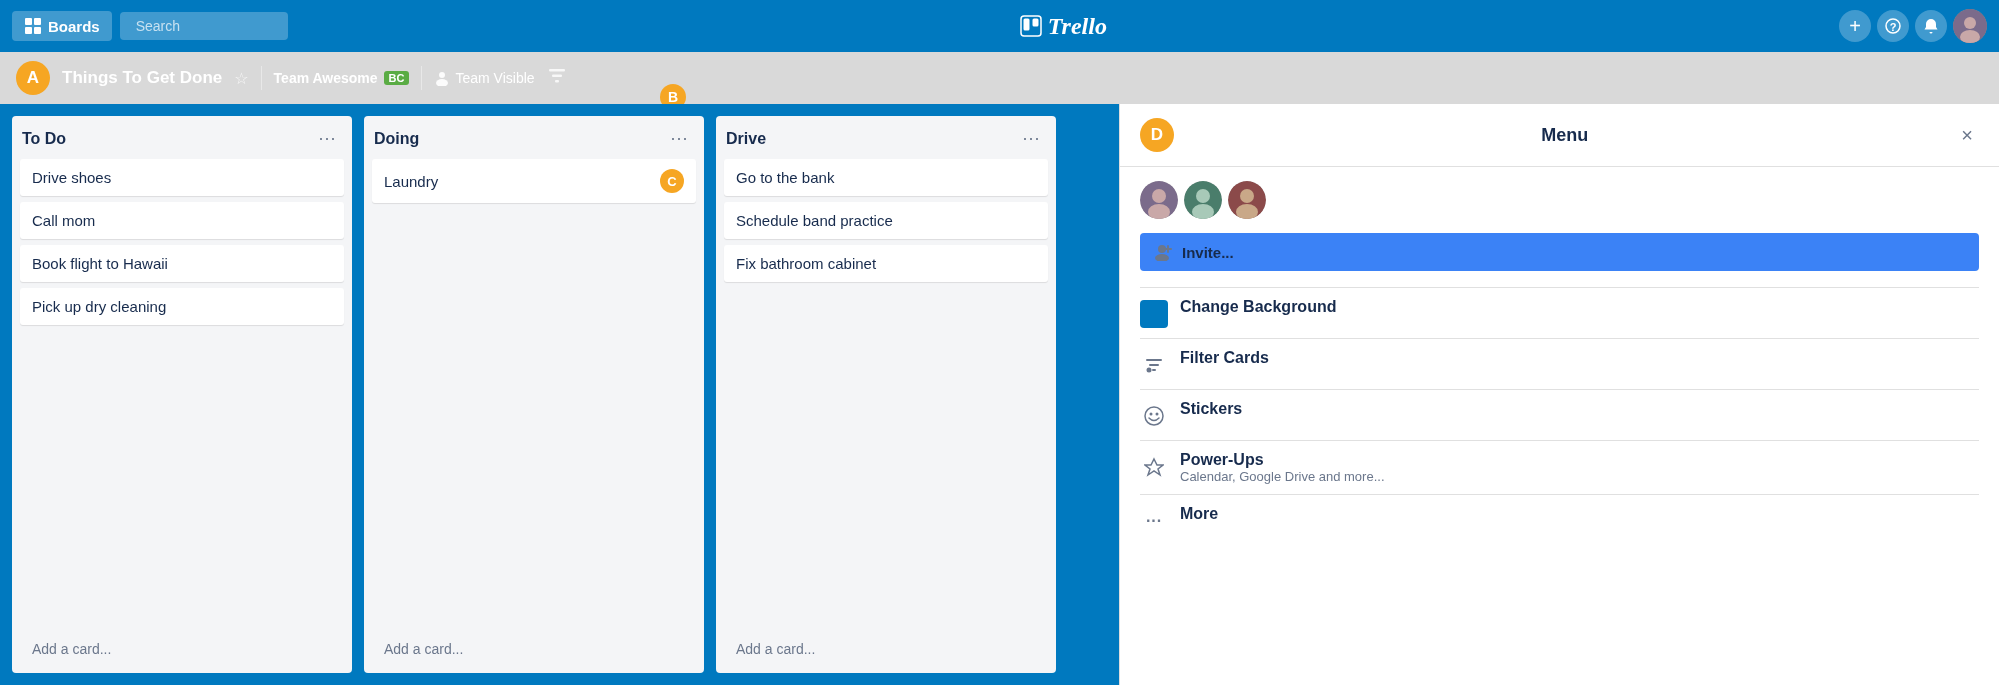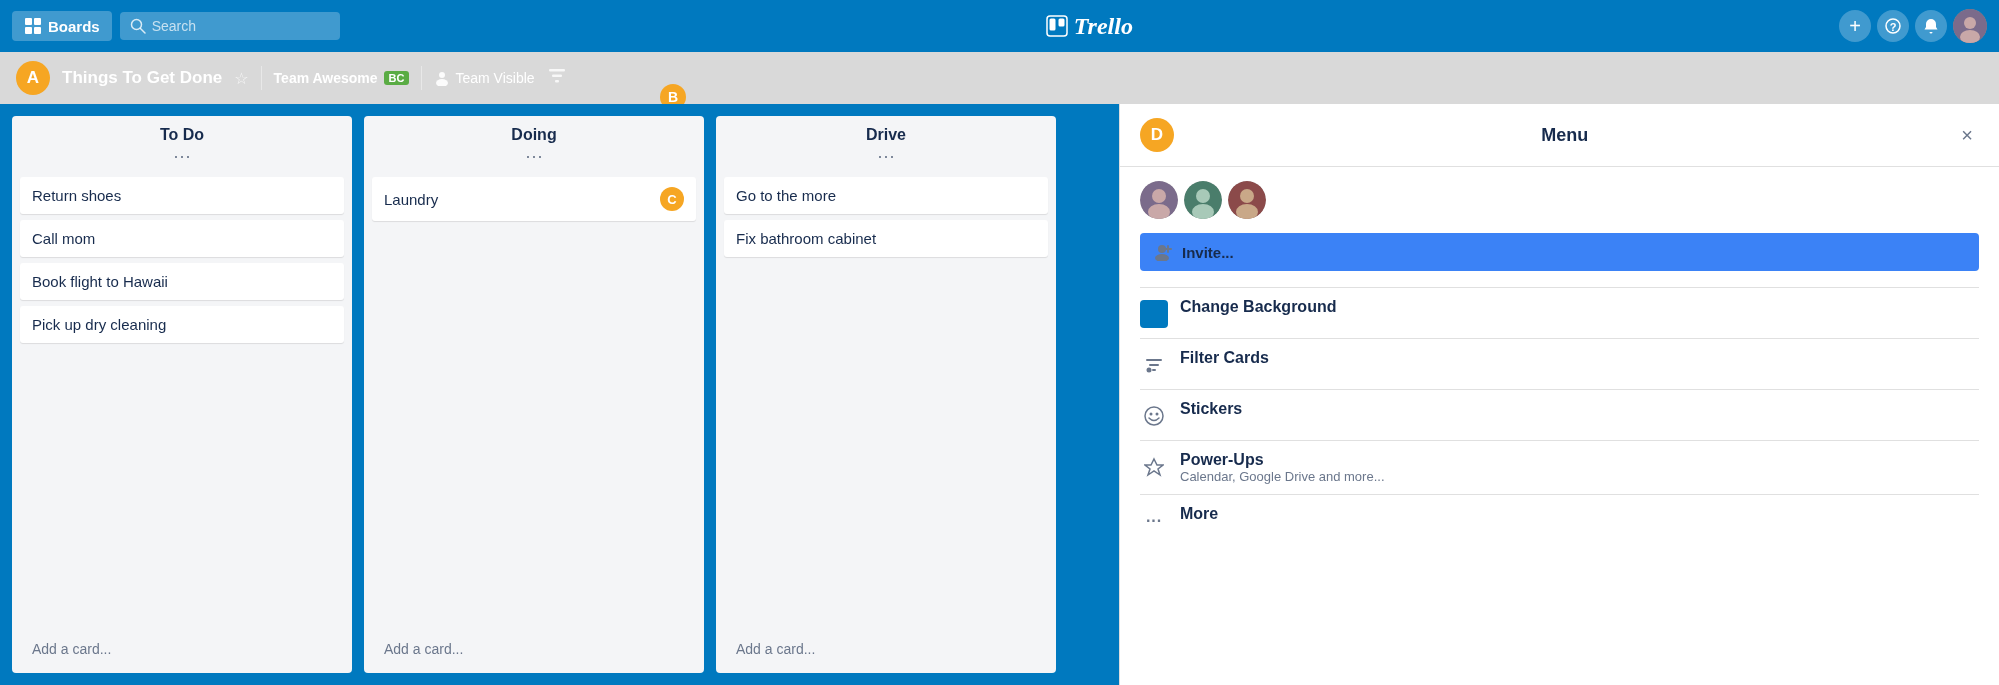--- a/index.html
+++ b/index.html
@@ -25,21 +25,21 @@
       gap: 6px;
       font-size: 15px;
       font-weight: 600;
       cursor: pointer;
     }
     .search-bar {
       background: rgba(255,255,255,0.25);
       border: none;
       border-radius: 4px;
       padding: 6px 10px;
-      width: 220px;
+      width: 168px;
       color: #fff;
       font-size: 14px;
       display: flex;
       align-items: center;
       gap: 6px;
     }
     .search-bar input {
       background: transparent;
       border: none;
       outline: none;
@@ -178,21 +178,20 @@
       max-height: 100%;
     }
     .list-header {
       display: flex;
       align-items: center;
       justify-content: space-between;
       padding: 10px 10px 8px;
       font-weight: 700;
       font-size: 16px;
       color: #172b4d;
-      flex-direction: column;
     }
     .list-menu-btn {
       background: transparent;
       border: none;
       cursor: pointer;
       color: #6b778c;
       font-size: 18px;
       padding: 2px 6px;
       border-radius: 3px;
     }
@@ -441,21 +440,21 @@
 
 <div class="board-area">
 
   <div class="list">
     <div class="list-header">
       <span>To Do</span>
       <button class="list-menu-btn">···</button>
     </div>
     <div class="list-cards">
       <div class="card">
-        <span>Return shoes</span>
+        <span>Drive shoes</span>
       </div>
       <div class="card">
         <span>Call mom</span>
       </div>
       <div class="card">
         <span>Book flight to Hawaii</span>
       </div>
       <div class="card">
         <span>Pick up dry cleaning</span>
       </div>
@@ -477,21 +476,24 @@
     <button class="add-card-btn">Add a card...</button>
   </div>
 
   <div class="list">
     <div class="list-header">
       <span>Drive</span>
       <button class="list-menu-btn">···</button>
     </div>
     <div class="list-cards">
       <div class="card">
-        <span>Go to the more</span>
+        <span>Go to the bank</span>
+      </div>
+      <div class="card">
+        <span>Schedule band practice</span>
       </div>
       <div class="card">
         <span>Fix bathroom cabinet</span>
       </div>
     </div>
     <button class="add-card-btn">Add a card...</button>
   </div>
 
   <div class="side-panel">
     <div class="side-panel-header">

